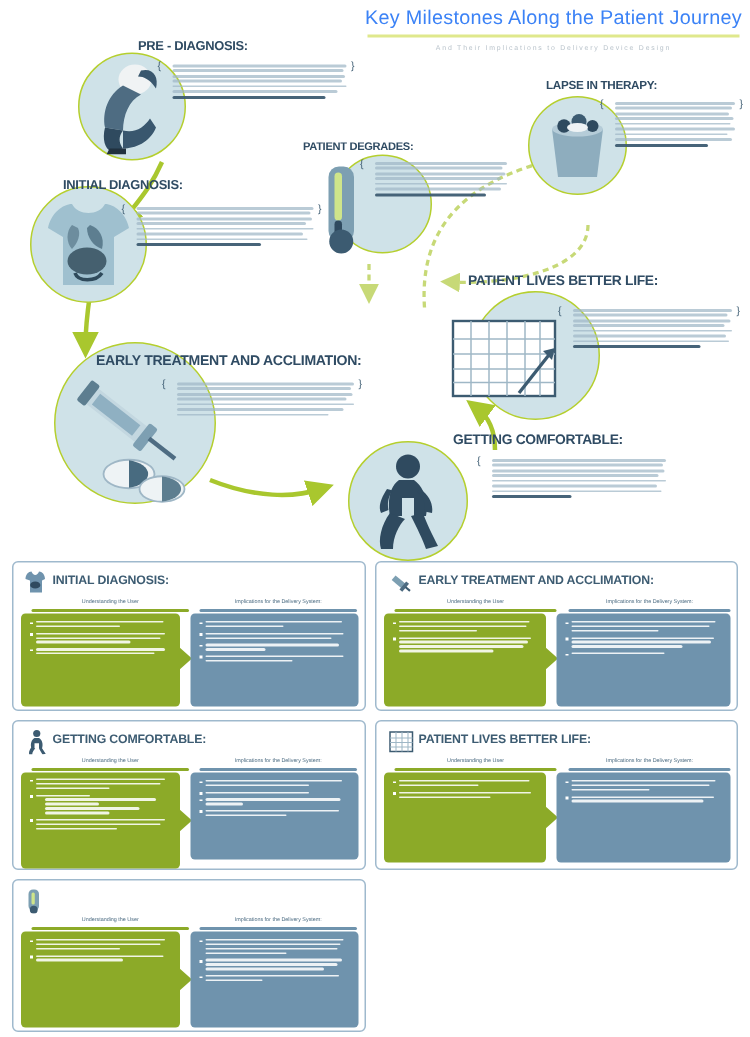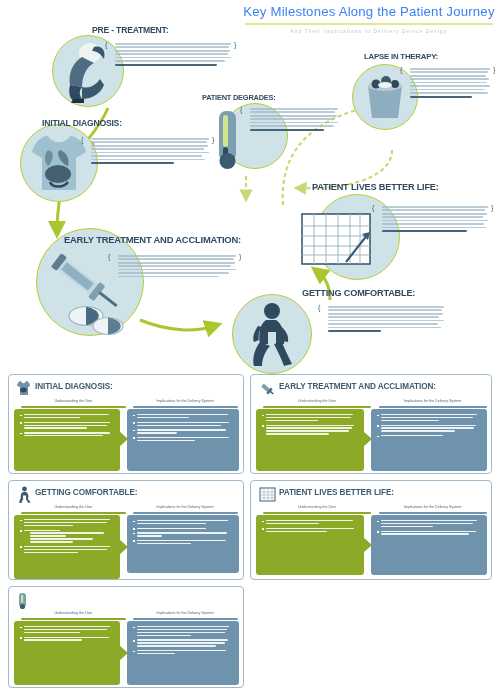--- a/index.html
+++ b/index.html
@@ -91,21 +91,21 @@
     <div class="node" style="left:52px;top:25px;width:185px;height:90px;">
       <div class="circ" style="left:0;top:10px;width:72px;height:72px;"></div>
       <svg style="position:absolute;left:8px;top:16px;" width="56" height="62">
         <ellipse cx="30" cy="12" rx="11" ry="10" fill="#f0f3f4"></ellipse>
         <path d="M34,6 C42,4 46,10 44,18 C40,12 36,10 32,10 Z" fill="#39576e"></path>
         <path d="M22,16 C12,22 8,34 10,44 L22,46 C22,36 26,26 34,22 Z" fill="#4e6c82"></path>
         <path d="M10,44 C8,52 10,58 14,60 L22,58 C19,54 19,50 22,46 Z" fill="#2f4a5f"></path>
         <path d="M22,46 C30,48 36,44 40,38 L44,44 C40,54 30,58 22,58 Z" fill="#39576e"></path>
         <path d="M13,58 L24,58 L24,62 L11,62 Z" fill="#20313f"></path>
       </svg>
-      <div class="node-head" style="left:40px;top:0;font-size:8.6px;">PRE - TREATMENT:</div>
+      <div class="node-head" style="left:40px;top:0;font-size:8.6px;">PRE - DIAGNOSIS:</div>
       <div class="para" style="left:57px;top:16px;width:128px;">
         <span class="brace" style="left:-4px;">{</span>
         <span class="brace" style="right:-2px;">}</span>
         <div class="lines" style="margin:2px 6px 2px 6px;">
           <div class="ln" style="width:100%"></div>
             <div class="ln" style="width:98%"></div>
           <div class="ln" style="width:99%"></div>
             <div class="ln" style="width:97%"></div>
           <div class="ln" style="width:100%"></div>
             <div class="ln" style="width:95%"></div>

